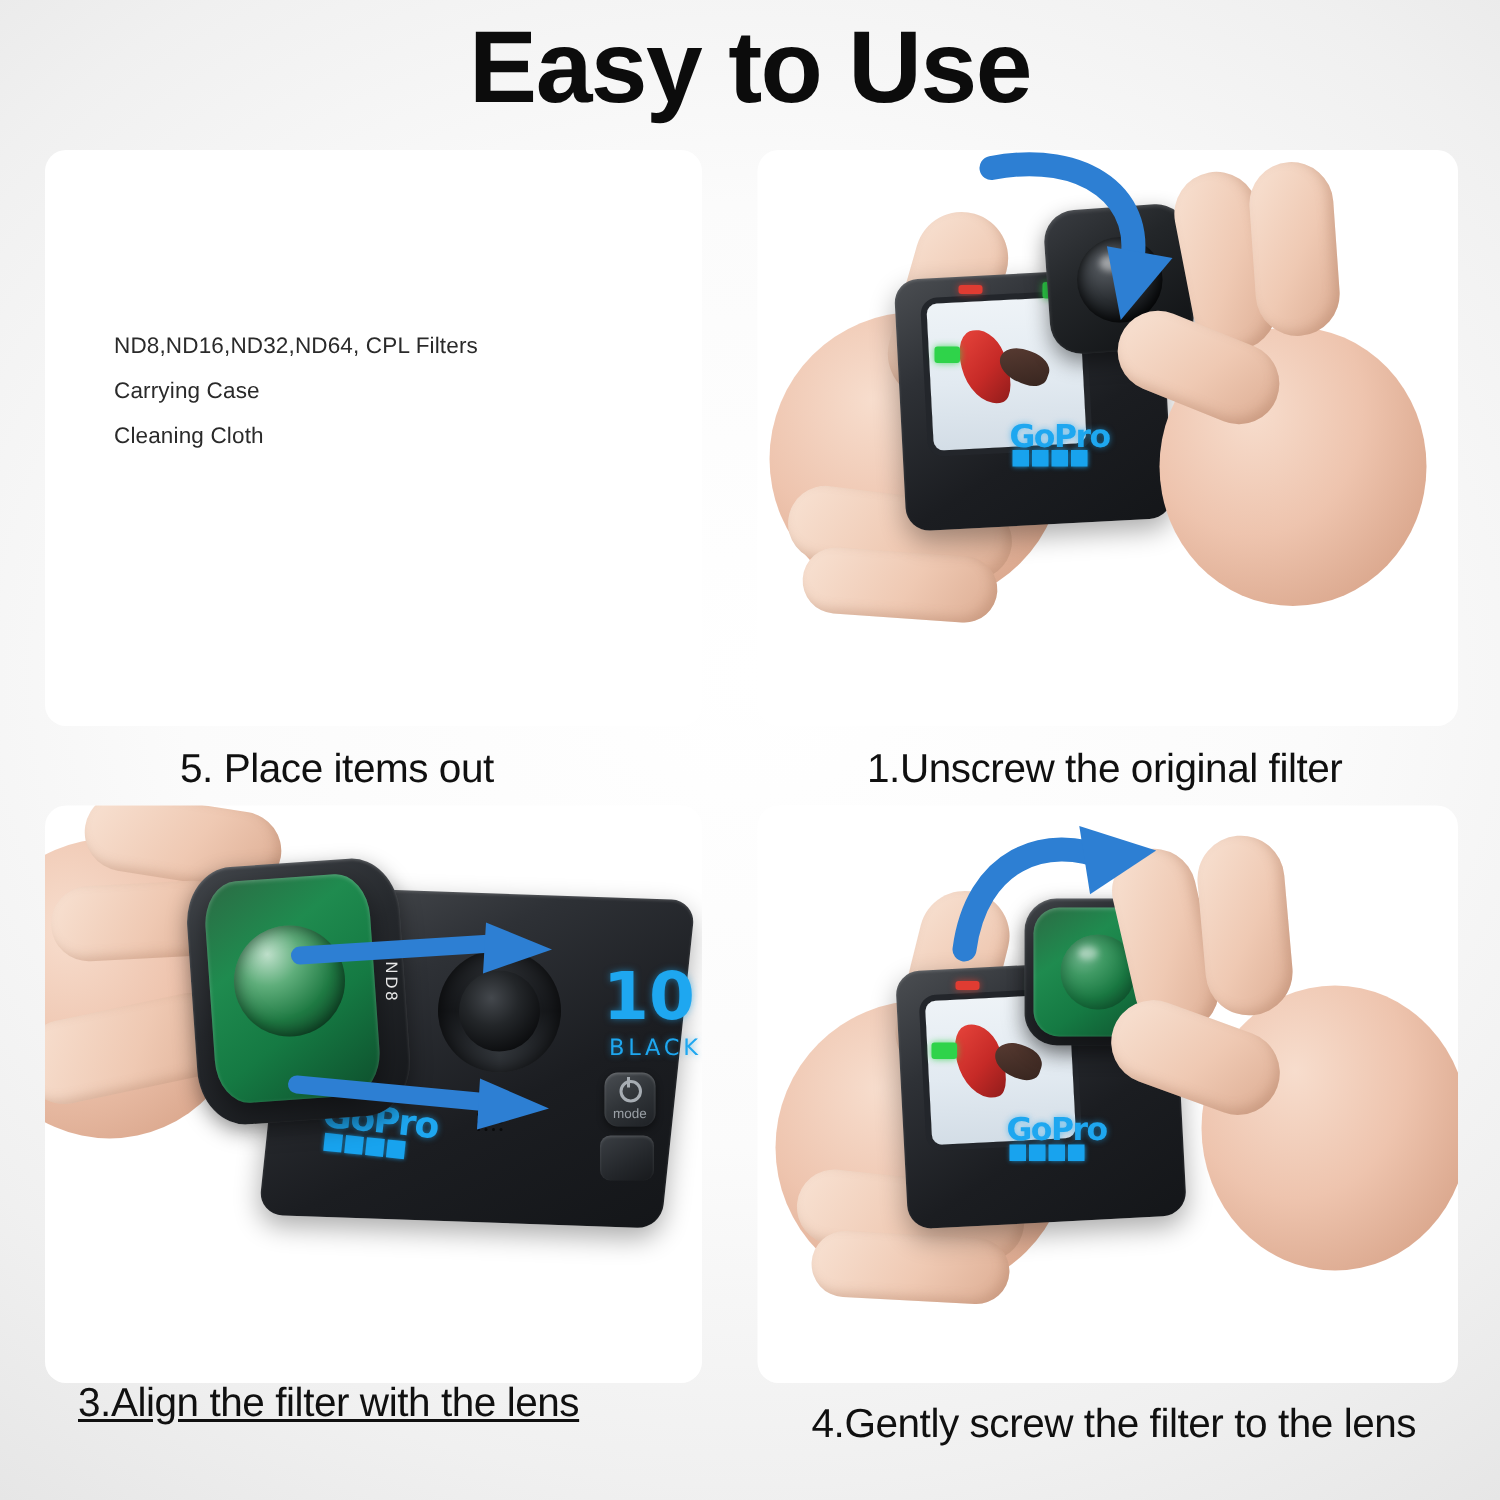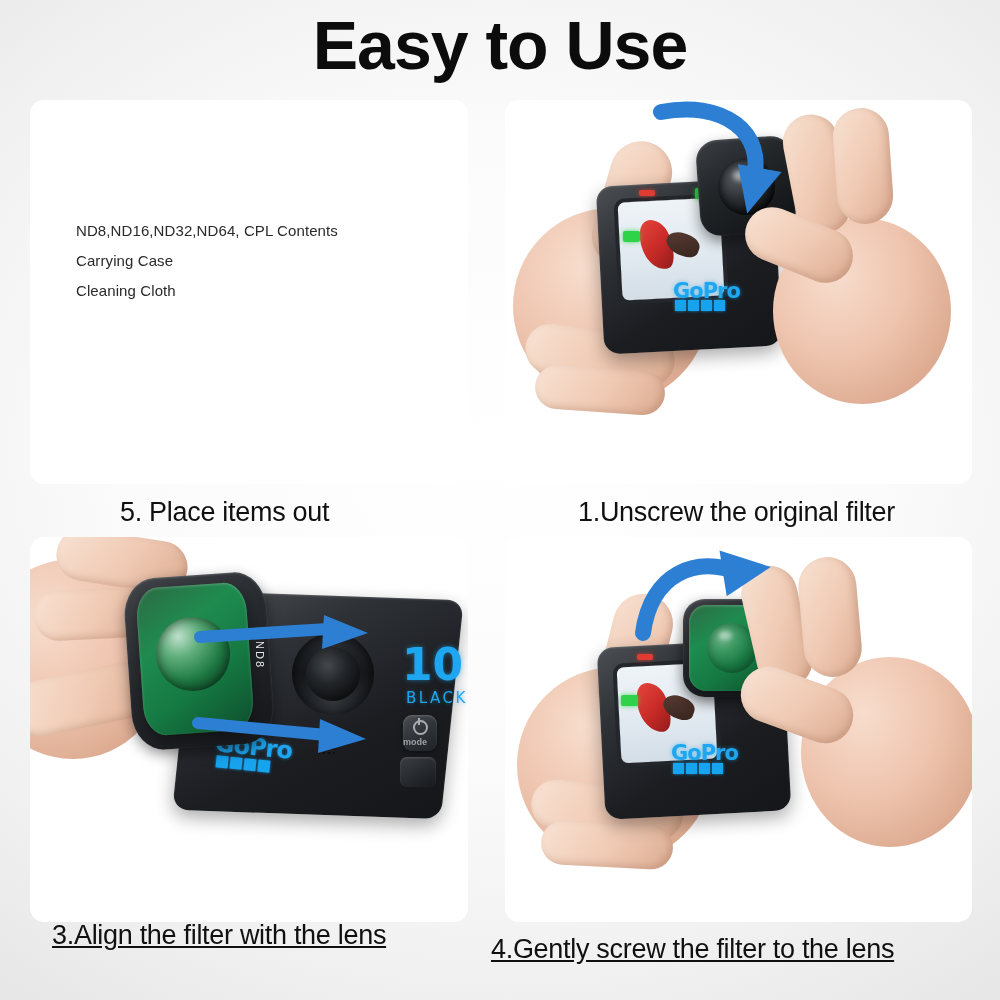--- a/index.html
+++ b/index.html
@@ -26,21 +26,21 @@
   #card4{left:505px;top:537px;width:467px;height:385px;}
 
   
   .caption{
     position:absolute;font-size:27px;color:#101010;font-weight:400;
     letter-spacing:-.3px;white-space:nowrap;
   }
   #cap1{left:120px;top:497px;}
   #cap2{left:578px;top:497px;}
   #cap3{left:52px;top:920px;text-decoration:underline;}
-  #cap4{left:491px;top:934px;text-decoration:underline;}
+  #cap4{left:541px;top:934px;}
 
   
   .pkg{position:absolute;left:46px;top:122px;}
   .pkg .hd{font-size:15px;font-weight:700;color:#1b1b1b;margin-bottom:13px;}
   .pkg .ln{font-size:15px;color:#2a2a2a;margin-bottom:13px;letter-spacing:.1px;}
 
   
   .scene{position:absolute;inset:0;}
 
   
@@ -95,38 +95,38 @@
         background:radial-gradient(circle at 40% 34%, #44484d 0%, #232629 38%, #0a0b0d 80%);}
 
   
   .badge10{position:absolute;color:#1ea7f0;font-weight:700;line-height:.9;
         font-family:"DejaVu Sans",sans-serif;text-shadow:0 0 5px rgba(30,167,240,.55);}
   .badgeblk{position:absolute;color:#1ea7f0;font-size:15px;letter-spacing:2.5px;
         font-family:"DejaVu Sans",sans-serif;text-shadow:0 0 4px rgba(30,167,240,.5);}
   .modebtn{position:absolute;border-radius:9px;
         background:linear-gradient(150deg,#4a4e53 0%,#303438 50%,#1e2125 100%);
         box-shadow:0 2px 5px rgba(0,0,0,.4), inset 0 1px 2px rgba(255,255,255,.2);
-        color:#9aa0a6;font-size:9px;text-align:left;font-weight:bold;}
+        color:#9aa0a6;font-size:9px;text-align:center;}
   .doorbtn{position:absolute;border-radius:7px;
         background:linear-gradient(150deg,#3b3f44 0%,#24272b 60%,#17191c 100%);
         box-shadow:inset 0 1px 2px rgba(255,255,255,.15);}
   .speaker{position:absolute;display:grid;grid-template-columns:repeat(4,2px);gap:3px;}
   .speaker i{display:block;width:2px;height:2px;border-radius:50%;background:#0a0b0c;}
 
   
   .arrow svg{display:block;overflow:visible;}
 </style>
 </head>
 <body>
 
 <div class="page-title">Easy to Use</div>
 
 <div class="card" id="card1">
   <div class="pkg">
-    <div class="ln">ND8,ND16,ND32,ND64,  CPL Contents</div>
+    <div class="ln">ND8,ND16,ND32,ND64,  CPL Filters</div>
     <div class="ln">Carrying Case</div>
     <div class="ln">Cleaning Cloth</div>
   </div>
 </div>
 <div class="caption" id="cap1">5. Place items out</div>
 
 <div class="card" id="card2">
   <div class="scene">
 
     <div class="hand" style="left:8px;top:108px;width:196px;height:196px;"></div>

